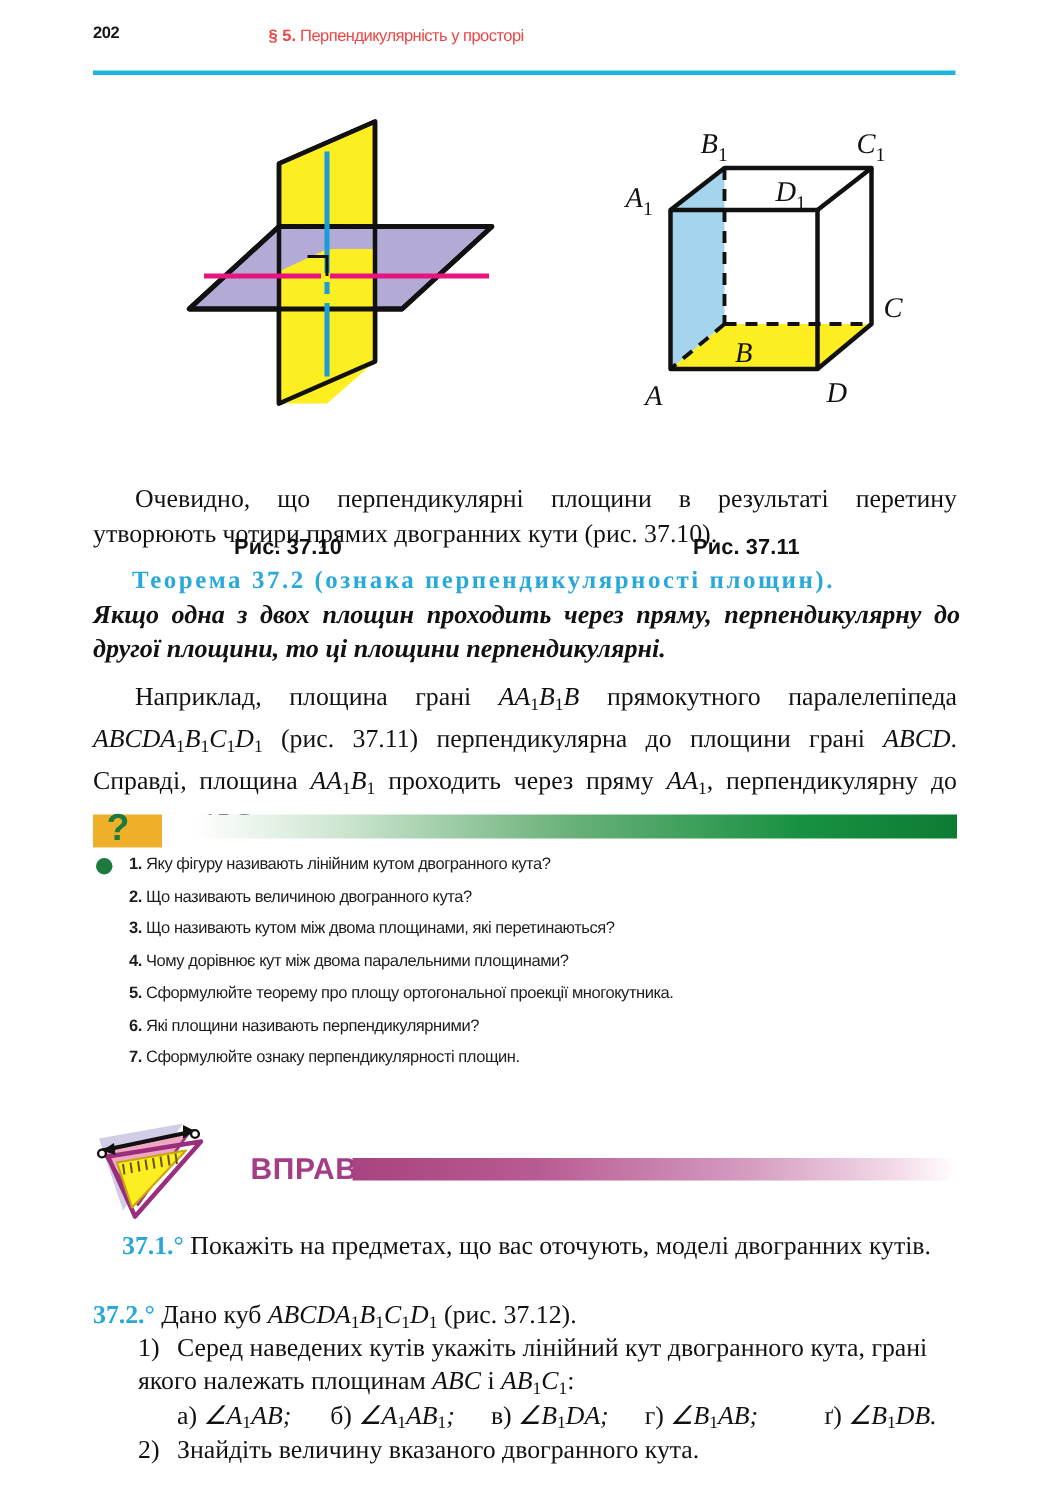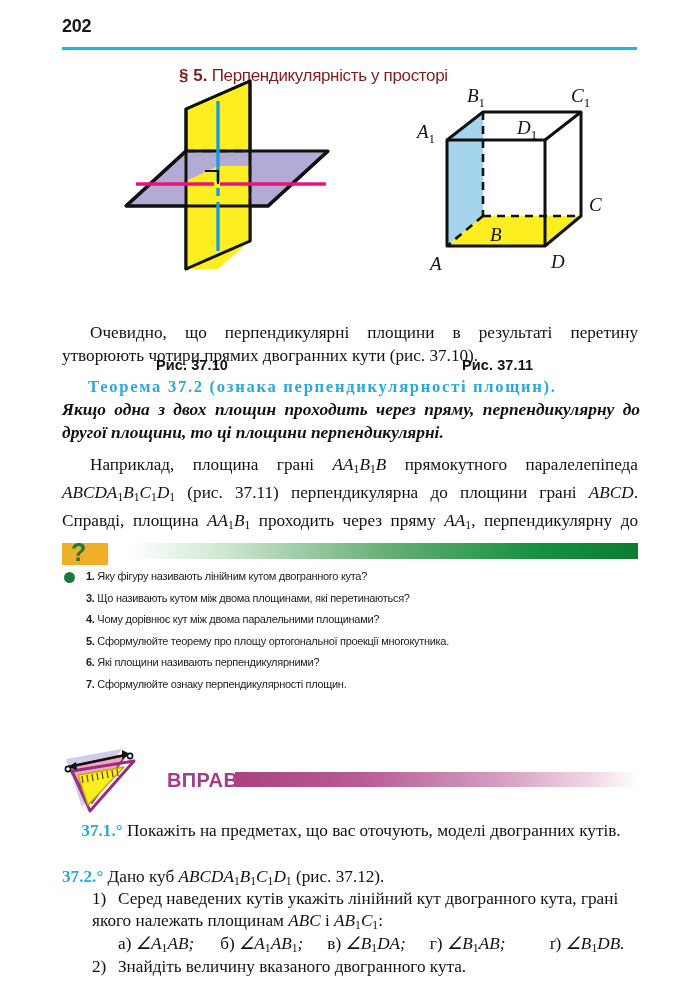--- a/index.html
+++ b/index.html
@@ -24,34 +24,33 @@
     top: 16px;
     width: 575px;
     height: 32px;
   }
   .page-number {
     position: absolute;
     left: 0;
     top: 0;
     font-family: "Liberation Sans", sans-serif;
     font-weight: bold;
-    font-size: 18px;
+    font-size: 11px;
     letter-spacing: -0.3px;
     color: #171717;
   }
   .section-title {
     position: absolute;
     left: 117px;
     top: 2px;
     font-family: "Liberation Sans", sans-serif;
-    font-size: 17px;
-    color: #7f1d1d;
+    font-size: 11px;
+    color: #ef4444;
     white-space: nowrap;
     letter-spacing: -0.35px;
-    margin-top: 48px;
   }
   .section-title .sec-sym {
     font-weight: bold;
     letter-spacing: 0;
   }
   .header-rule {
     position: absolute;
     left: 62px;
     top: 47px;
     width: 575px;
@@ -340,20 +339,21 @@
 
 <div class="q-banner">
   <div class="q-icon-box">
     <span class="q-icon-glyph">?</span>
   </div>
   <div class="q-bar"></div>
 </div>
 <div class="q-bullet"></div>
 <div class="q-list">
   <div><span class="qnum">1.</span> <span>Яку фігуру називають лінійним кутом двогранного кута?</span></div>
+  <div><span class="qnum">2.</span> <span>Що називають величиною двогранного кута?</span></div>
   <div><span class="qnum">3.</span> <span>Що називають кутом між двома площинами, які перетинаються?</span></div>
   <div><span class="qnum">4.</span> <span>Чому дорівнює кут між двома паралельними площинами?</span></div>
   <div><span class="qnum">5.</span> <span>Сформулюйте теорему про площу ортогональної проекції многокутника.</span></div>
   <div><span class="qnum">6.</span> <span>Які площини називають перпендикулярними?</span></div>
   <div><span class="qnum">7.</span> <span>Сформулюйте ознаку перпендикулярності площин.</span></div>
 </div>
 
 <div class="ex-banner">
   <div class="ex-icon">
     <svg width="96" height="68" viewBox="0 0 96 68">

